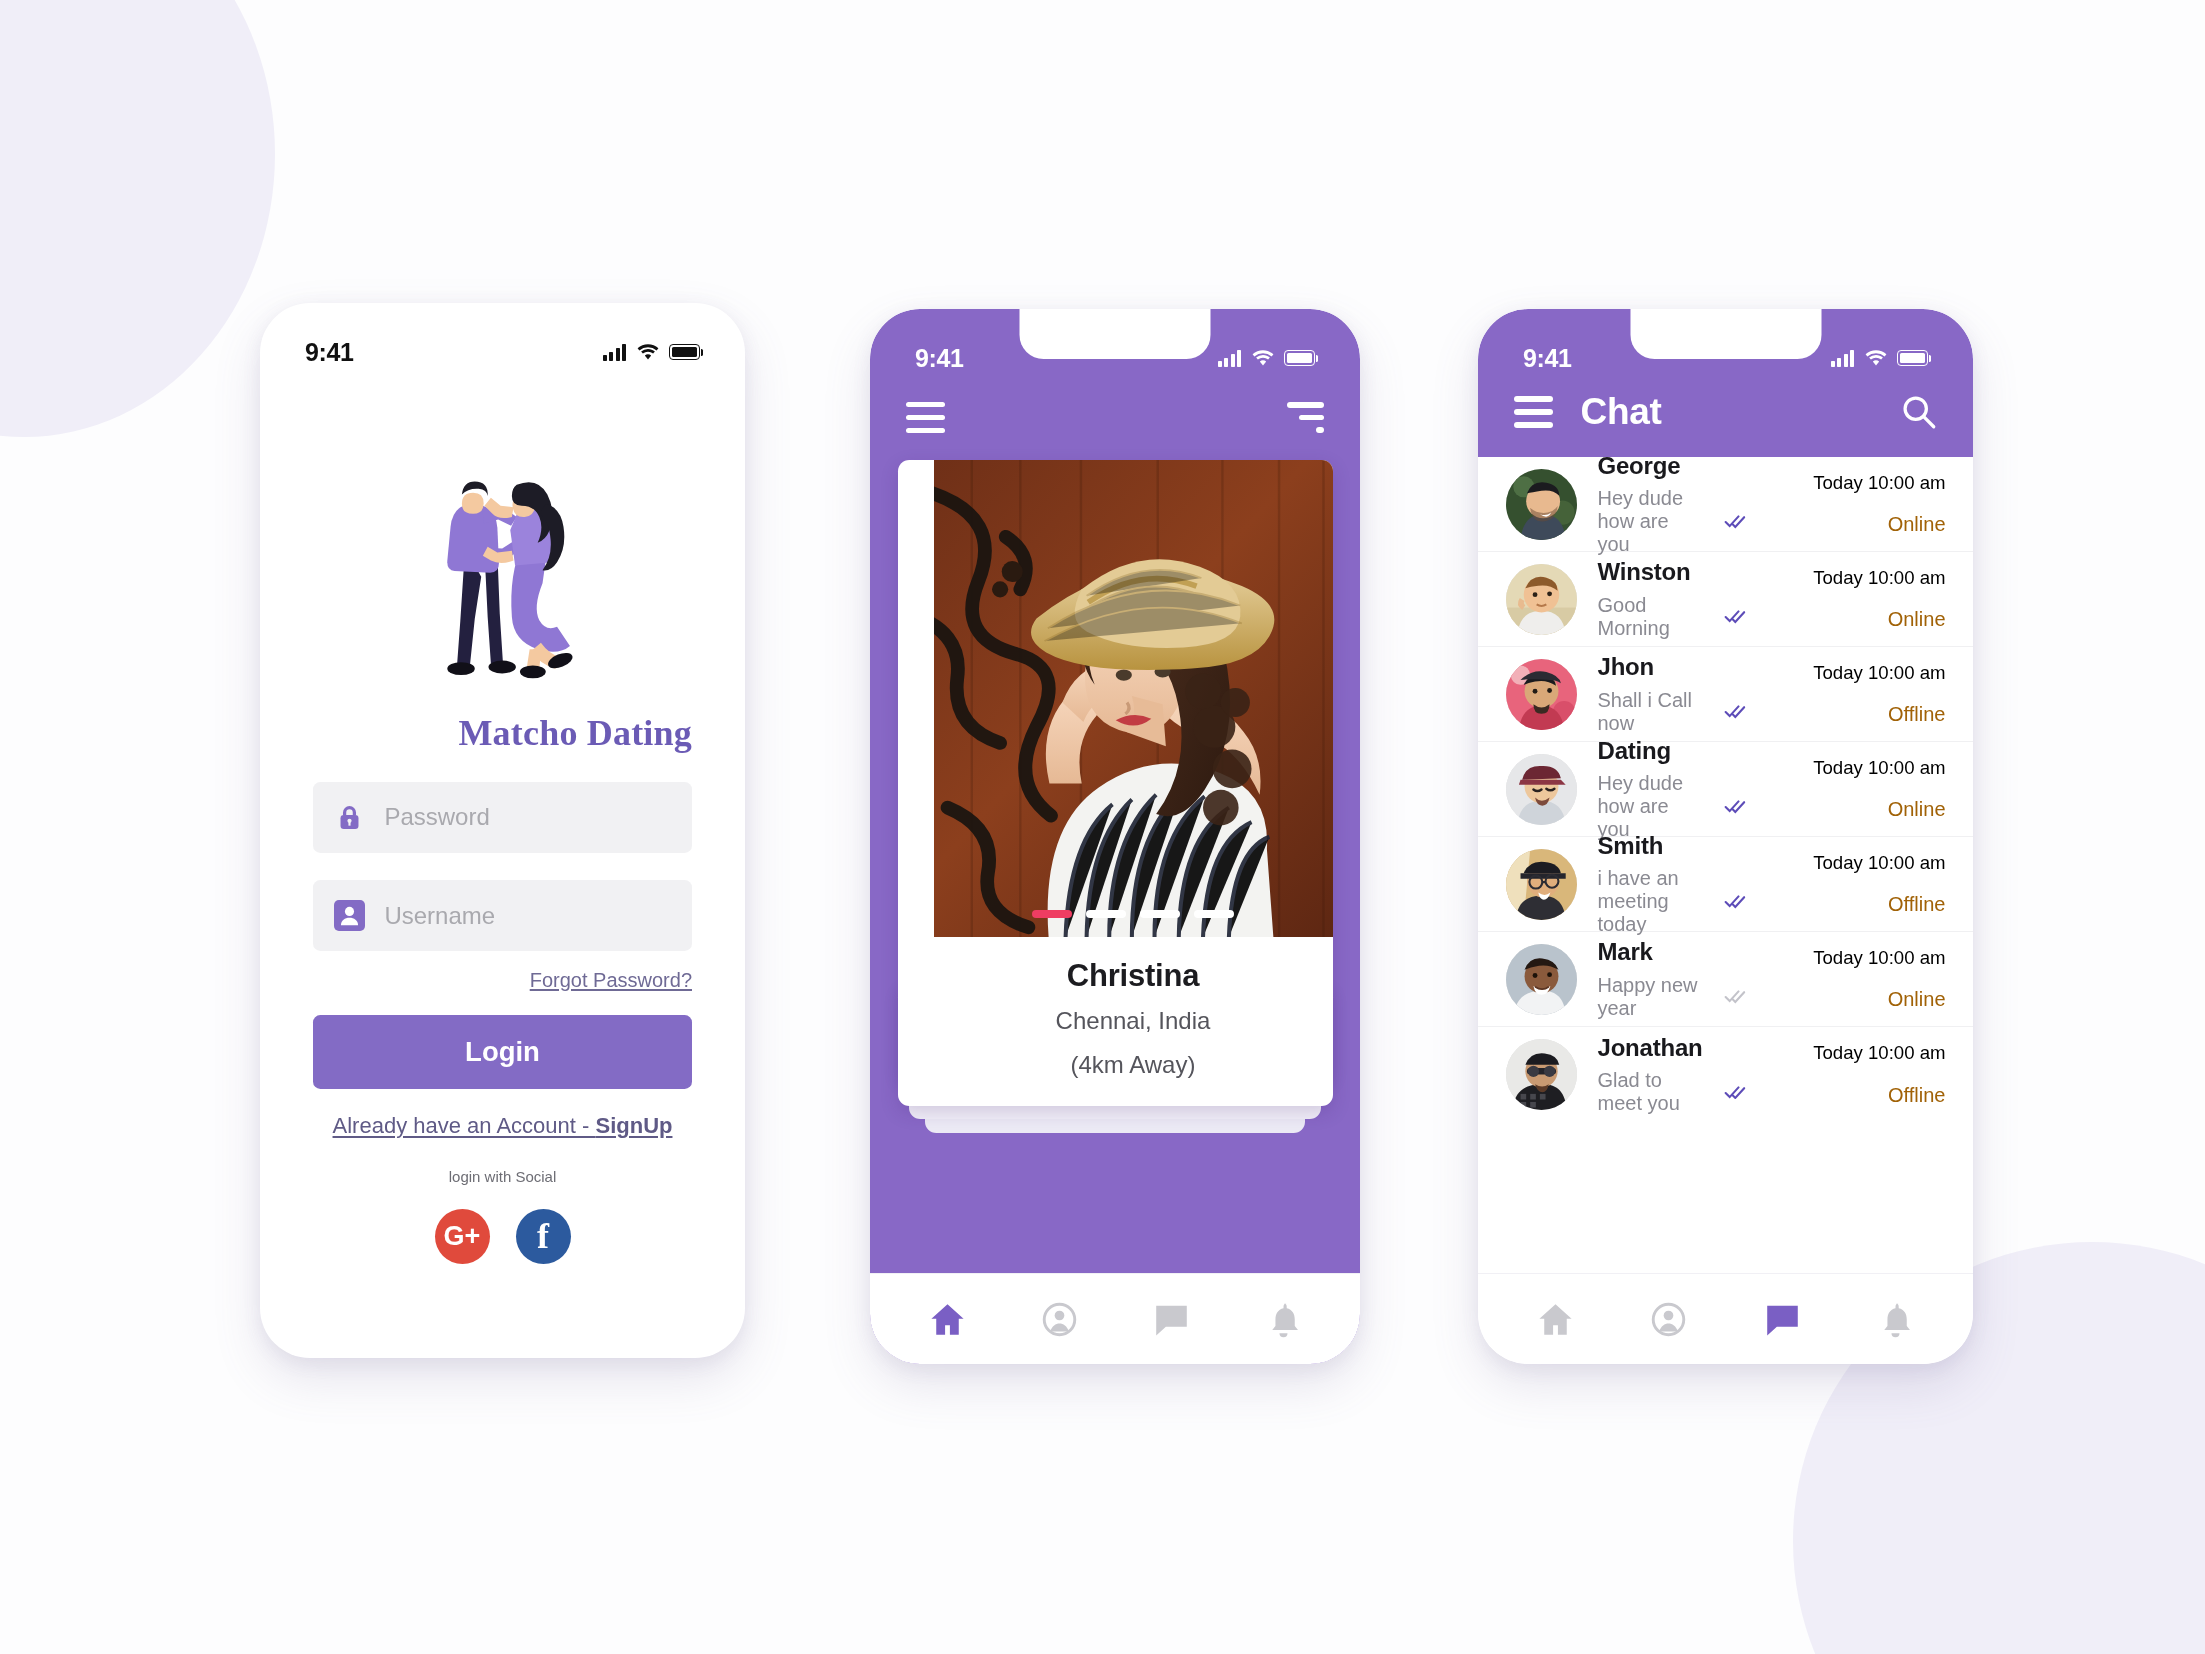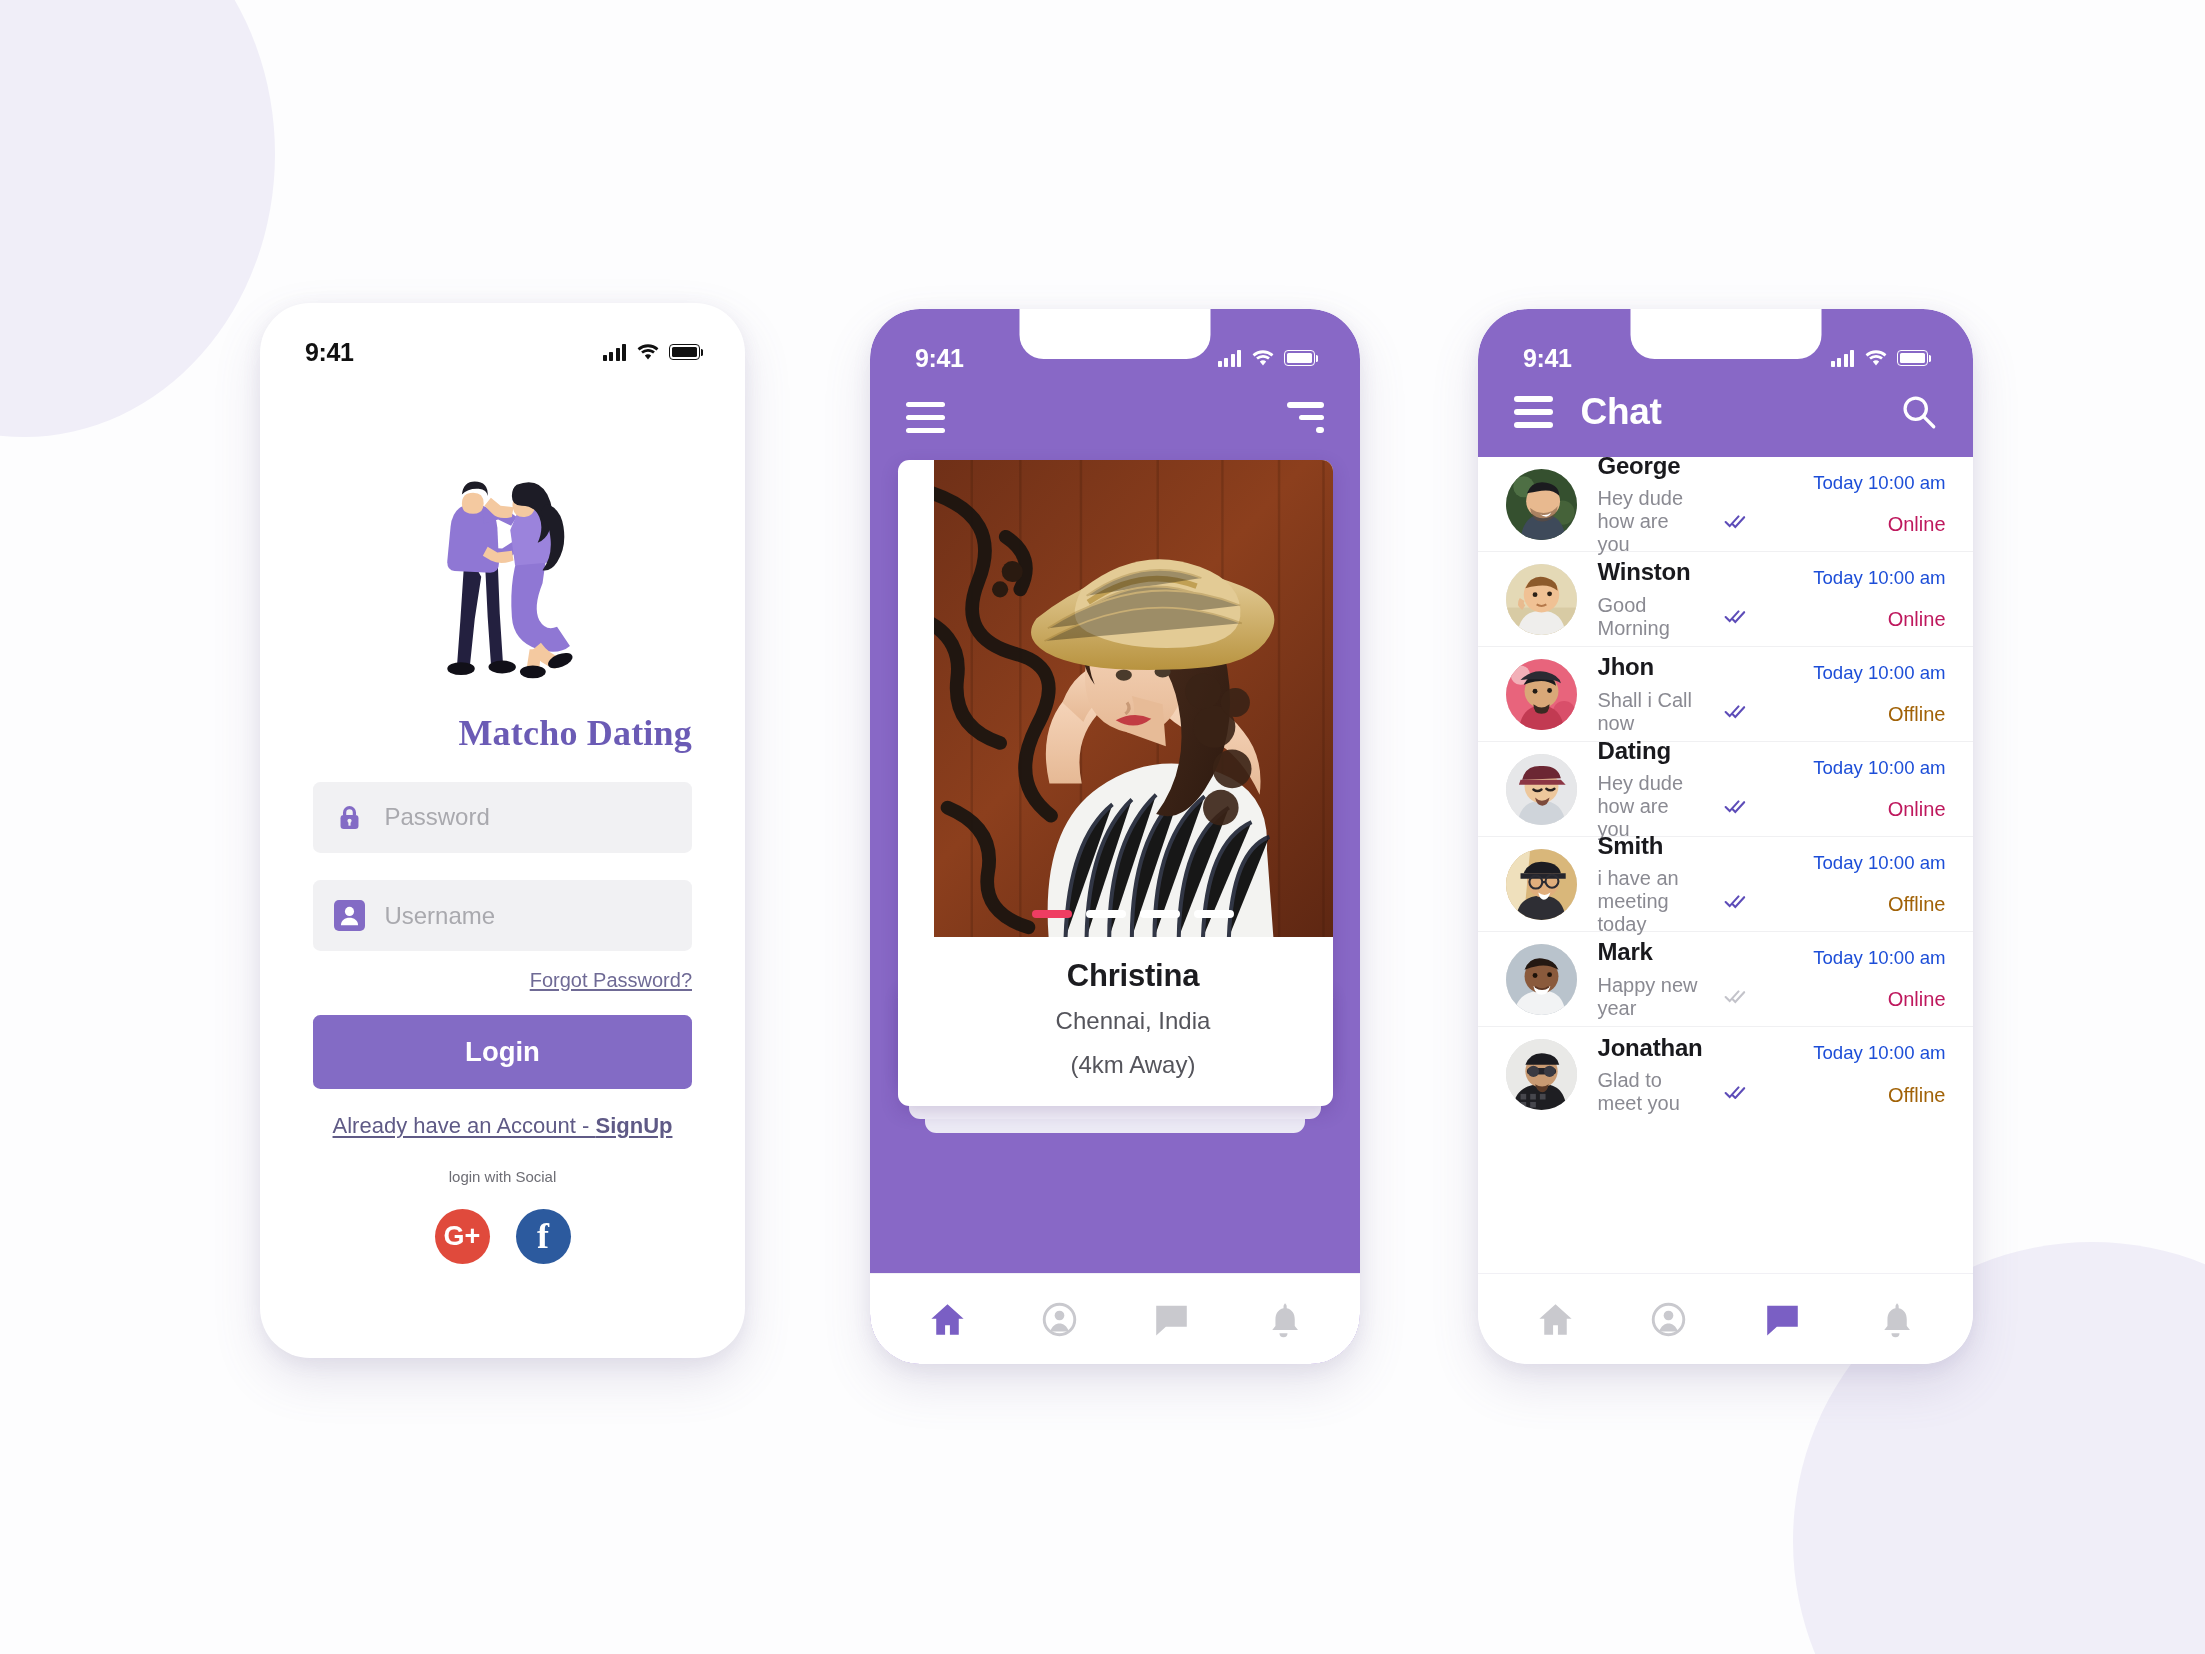--- a/index.html
+++ b/index.html
@@ -150,23 +150,23 @@
     display:flex; align-items:center; gap:21px; padding:16px 27.5px 16px 27.5px;
     border-bottom:1.3px solid #f0f0f2; position:relative; height:95px;
   }
   .avatar { width:71px; height:71px; border-radius:50%; flex:none; overflow:hidden;
             position:relative; background:#ddd; }
   .chat-mid { flex:1; min-width:0; }
   .chat-name { font-size:24px; font-weight:600; color:#19191d; letter-spacing:-0.2px; }
   .chat-msg { font-size:20px; color:#8a8a92; margin-top:7.3px; display:flex; align-items:center; gap:25px; }
   .ticks { width:22.6px; height:14.5px; flex:none; }
   .chat-right { text-align:right; flex:none; width:178px; }
-  .chat-time { font-size:18.6px; color:#1d4ed8; }
+  .chat-time { font-size:18.6px; color:#000000; }
   .chat-status { font-size:20px; margin-top:19.4px; }
-  .st-online { color:#be185d; }
+  .st-online { color:#a16207; }
   .st-offline { color:#a16207; }
 
   
   .bottom-nav {
     position:absolute; left:0; right:0; bottom:0; height:91px; background:#fff;
     display:flex; align-items:center; justify-content:space-around;
     border-top:1.3px solid #f1f0f5; padding:0 21px;
   }
   .nav-ic { width:37px; height:37px; color:#c9c9ce; }
   .nav-ic.active { color:#7a5fc4; }

